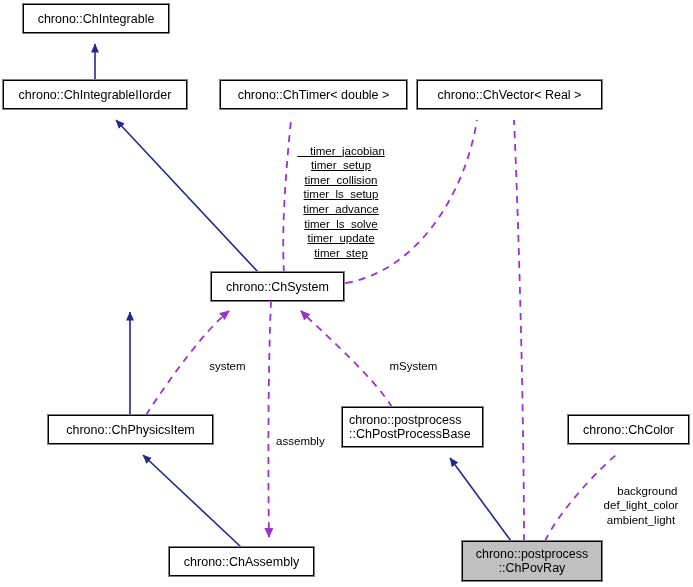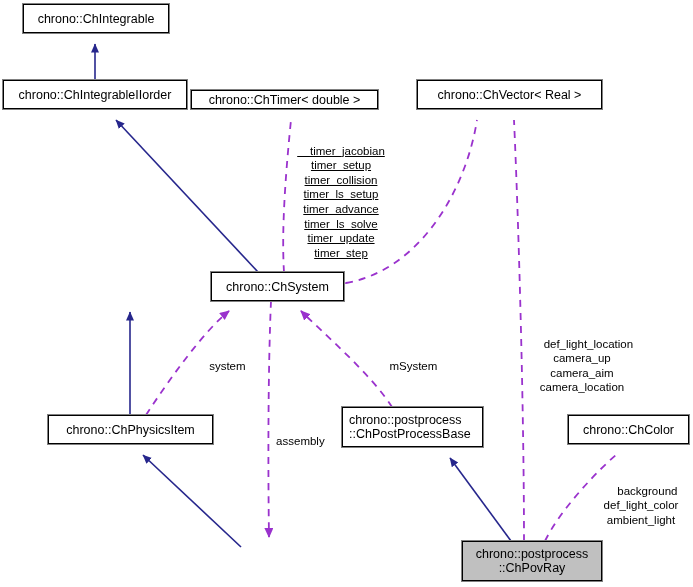--- a/index.html
+++ b/index.html
@@ -121,21 +121,21 @@
   </svg>
 
   <div class="node" style="left:23px; top:4px; width:146px; height:29px;">
     <span>chrono::ChIntegrable</span>
   </div>
 
   <div class="node" style="left:3px; top:80px; width:184px; height:29px;">
     <span>chrono::ChIntegrableIIorder</span>
   </div>
 
-  <div class="node" style="left:191px; top:80px; width:187px; height:19px;margin-top:10px;">
+  <div class="node" style="left:220px; top:80px; width:187px; height:29px;">
     <span>chrono::ChTimer&lt; double &gt;</span>
   </div>
 
   <div class="node" style="left:417px; top:80px; width:185px; height:29px;">
     <span>chrono::ChVector&lt; Real &gt;</span>
   </div>
 
 
   <div class="node" style="left:211px; top:272px; width:133px; height:29px;">
     <span>chrono::ChSystem</span>
@@ -147,20 +147,23 @@
 
   <div class="node" style="left:342px; top:407px; width:141px; height:40px; text-align:left; justify-content:flex-start; padding-left:6px;">
     <span>chrono::postprocess
 ::ChPostProcessBase</span>
   </div>
 
   <div class="node" style="left:568px; top:415px; width:121px; height:29px;">
     <span>chrono::ChColor</span>
   </div>
 
+  <div class="node" style="left:169px; top:547px; width:145px; height:29px;">
+    <span>chrono::ChAssembly</span>
+  </div>
 
   <div class="node current" style="left:462px; top:541px; width:140px; height:40px;">
     <span>chrono::postprocess
 ::ChPovRay</span>
   </div>
 
   <div class="edge-label" style="left:291px; top:129px; width:100px;text-decoration:underline;">
     <span>timer_jacobian
 timer_setup
 timer_collision
@@ -173,26 +176,20 @@
 
 
   <div class="edge-label" style="left:196px; top:344px; width:50px;">
     <span>system</span>
   </div>
 
   <div class="edge-label" style="left:376px; top:344px; width:62px;">
     <span>mSystem</span>
   </div>
 
-  <div class="edge-label" style="left:528px; top:322px; width:108px;">
-    <span>def_light_location
-camera_up
-camera_aim
-camera_location</span>
-  </div>
 
   <div class="edge-label" style="left:262px; top:419px; width:64px;">
     <span>assembly</span>
   </div>
 
   <div class="edge-label" style="left:593px; top:469px; width:96px;">
     <span>background
 def_light_color
 ambient_light</span>
   </div>

